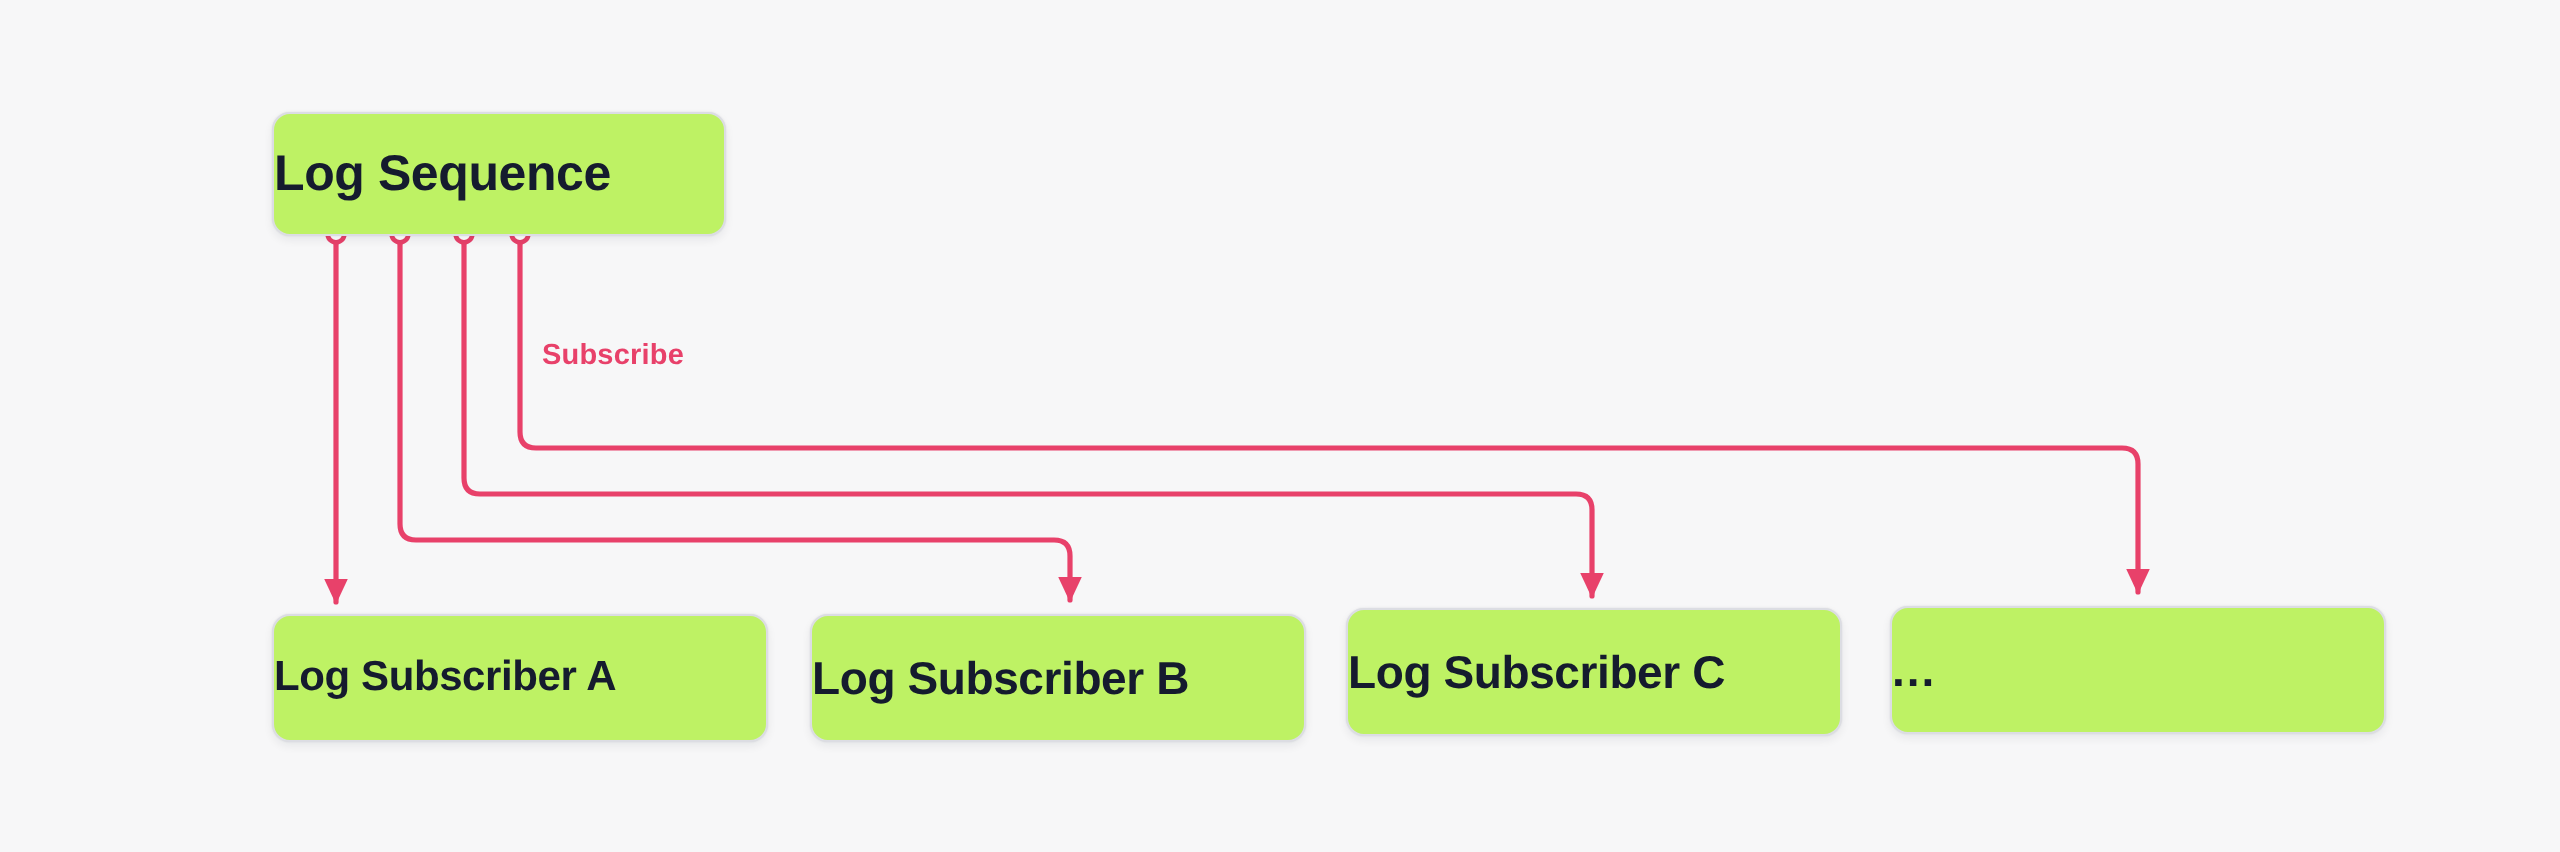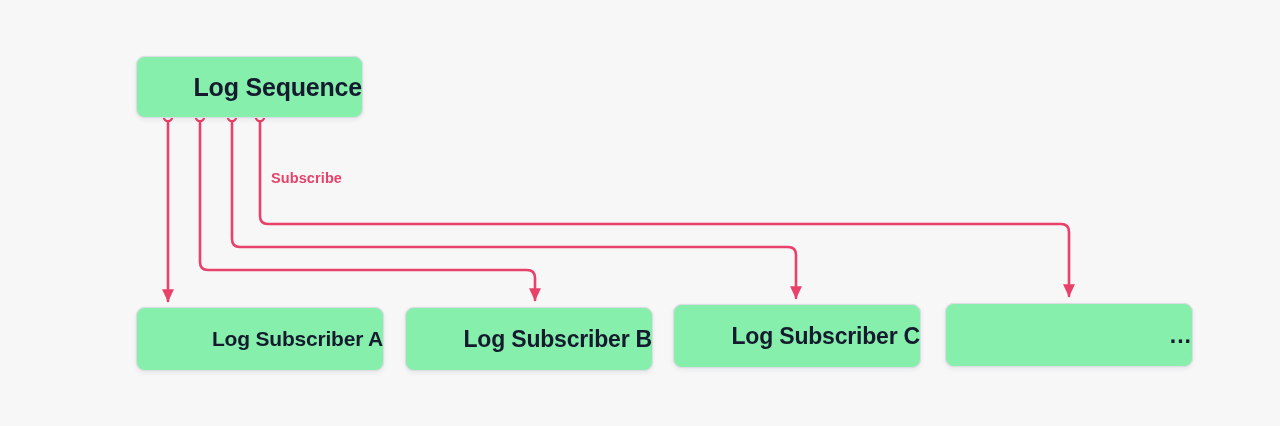--- a/index.html
+++ b/index.html
@@ -22,27 +22,27 @@
     position: absolute;
     left: 0;
     top: 0;
     width: 1280px;
     height: 426px;
     pointer-events: none;
   }
   .node {
     position: absolute;
     box-sizing: border-box;
-    background: #86efac;
+    background: #bef264;
     border: 1px solid #dcdde3;
     border-radius: 9px;
     box-shadow: 0 2px 5px rgba(20,24,45,0.07), 0 0 1px rgba(20,24,45,0.10);
     display: flex;
     align-items: center;
-    justify-content: flex-end;
+    justify-content: flex-start;
     color: #151b2e;
     font-weight: 700;
     letter-spacing: -0.2px;
     -webkit-font-smoothing: antialiased;
   }
   .node-label {
     display: block;
     white-space: nowrap;
   }
   #node-source {

